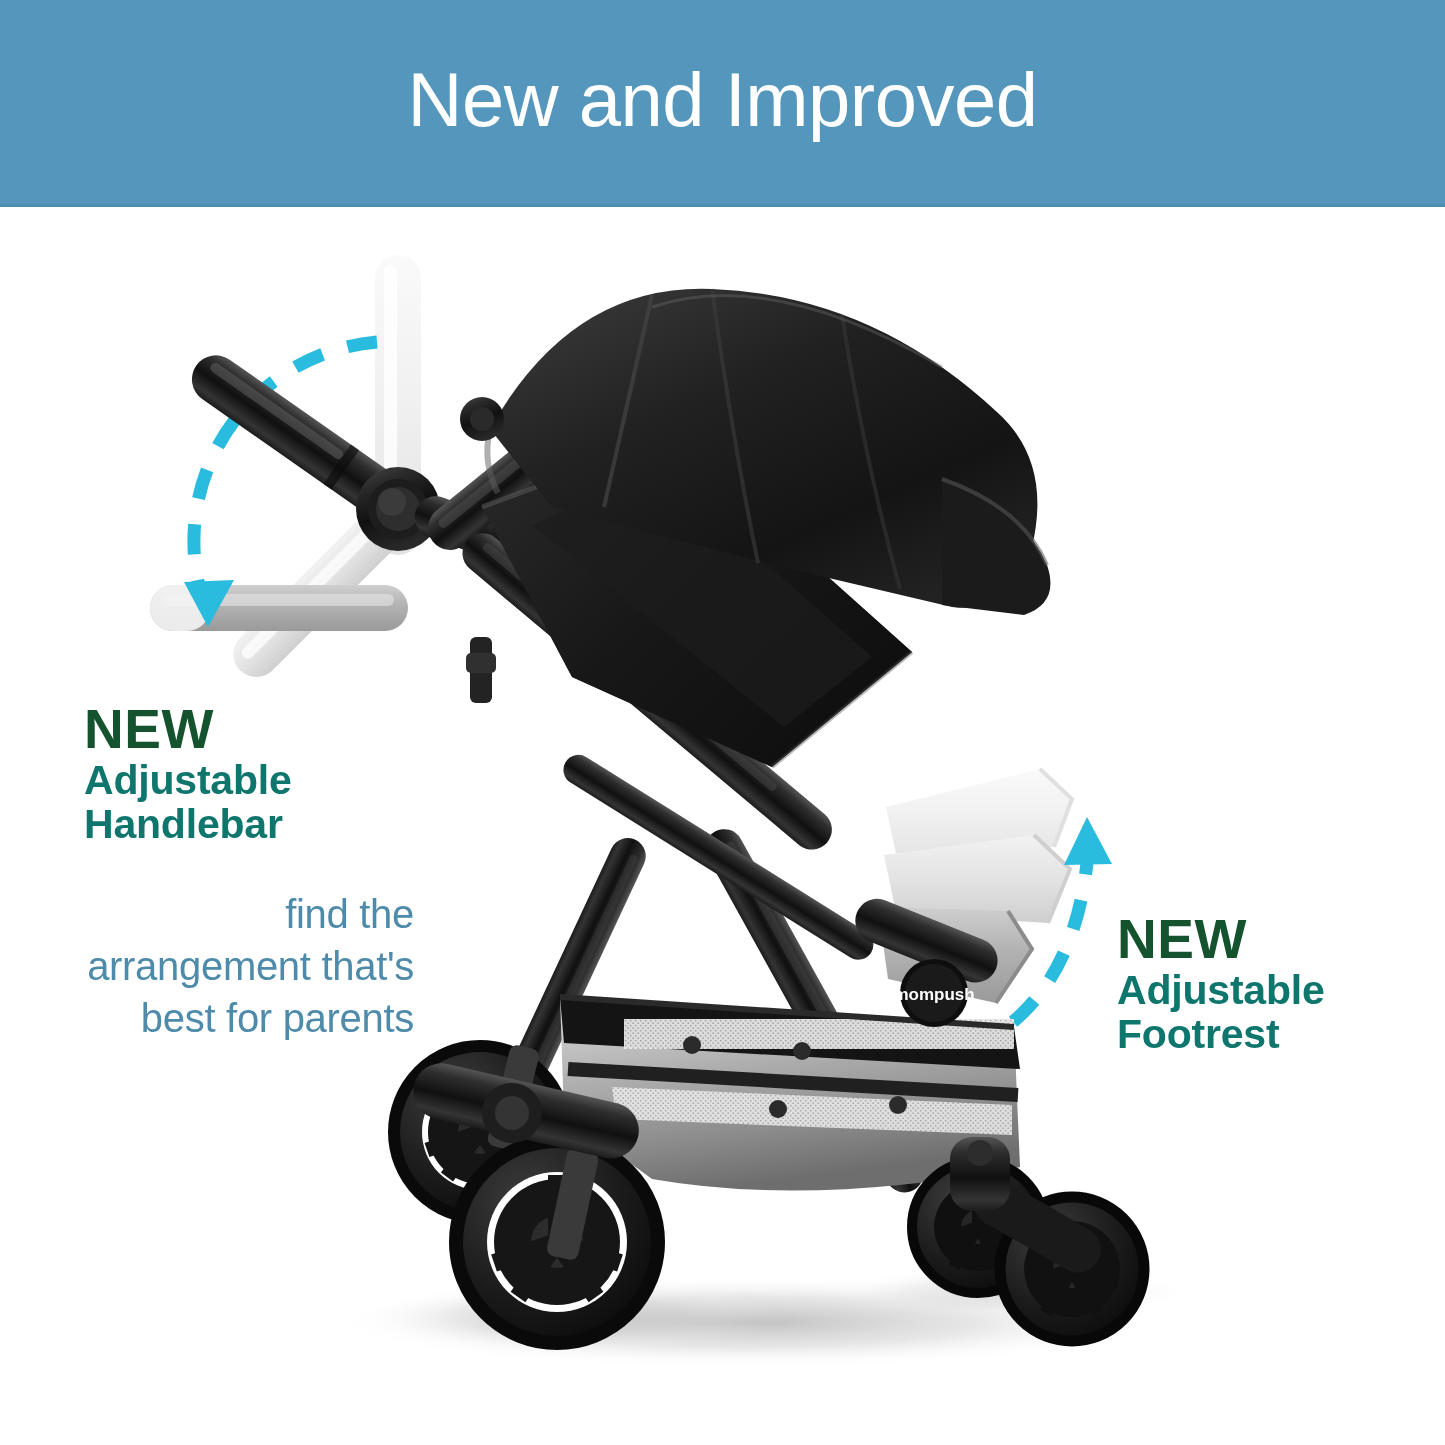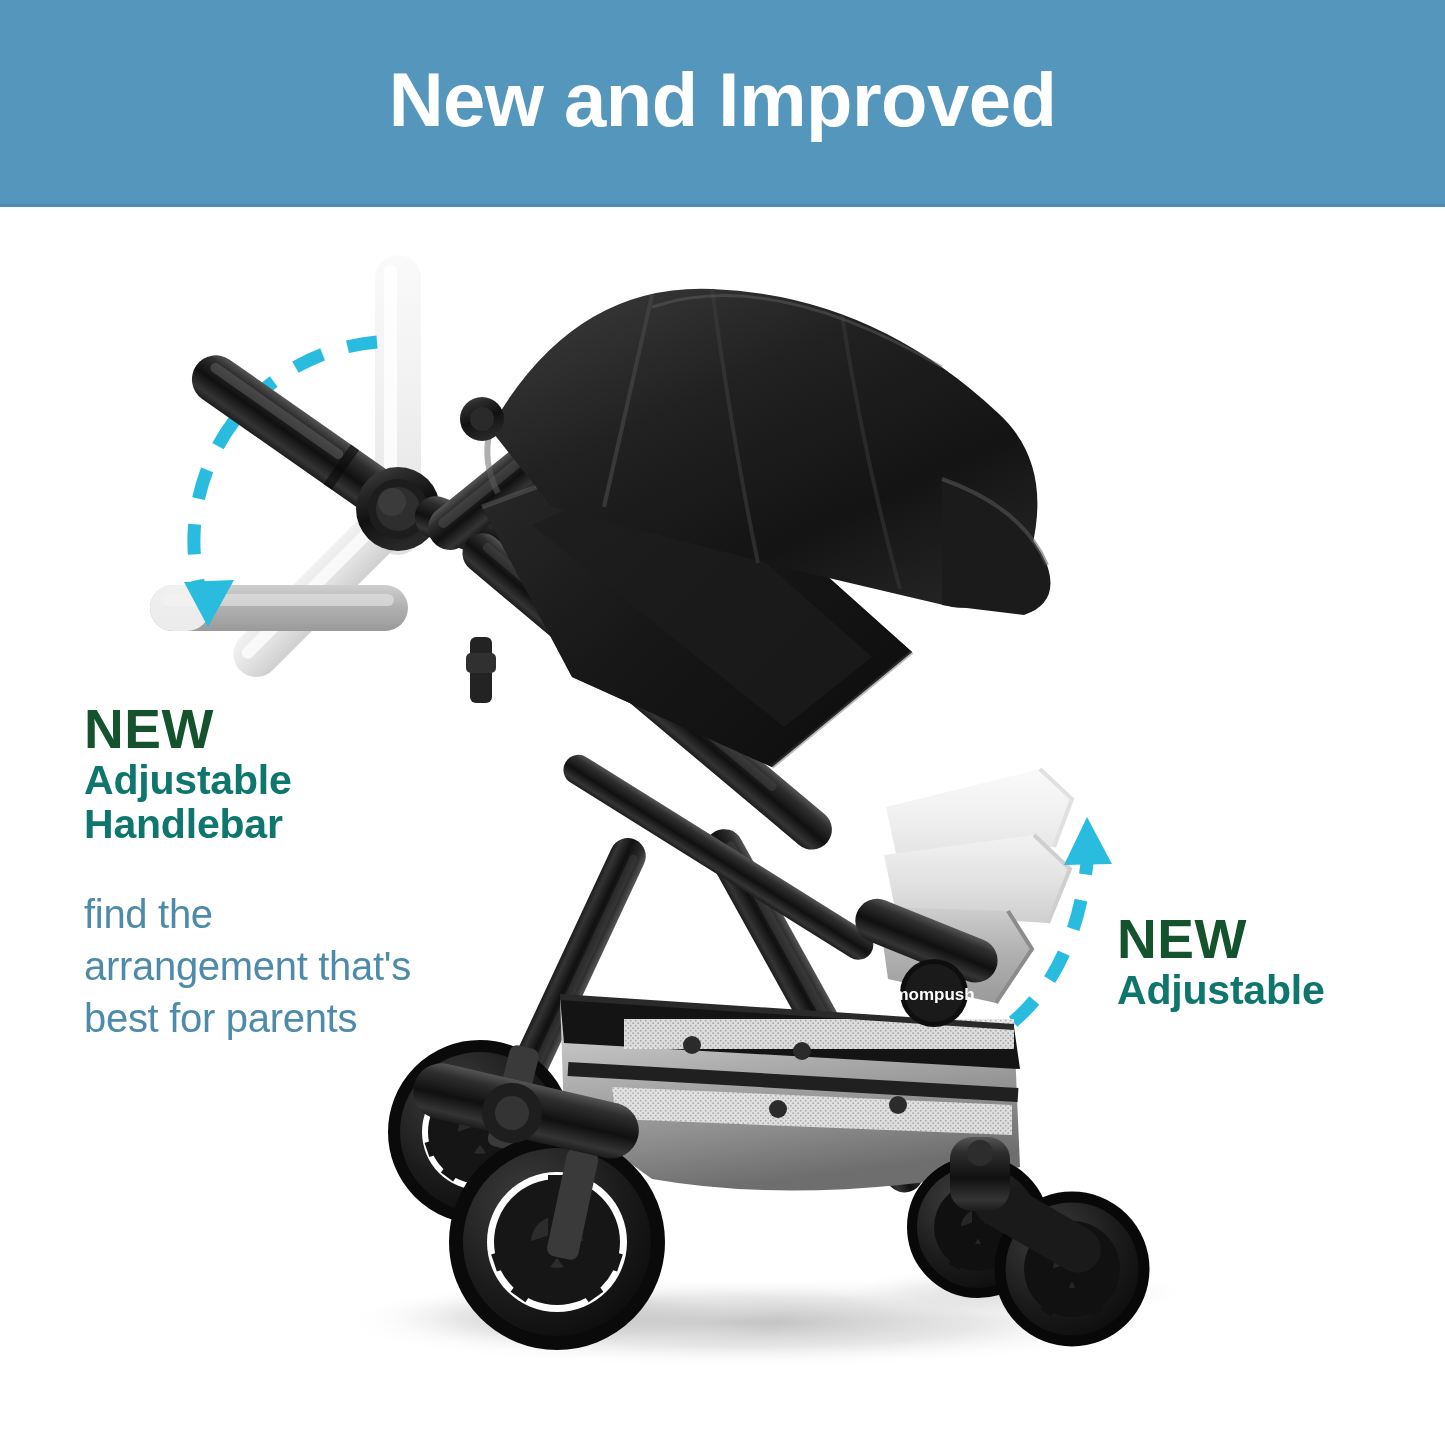--- a/index.html
+++ b/index.html
@@ -29,21 +29,21 @@
     box-sizing: border-box;
   }
   .banner-title {
     position: absolute;
     left: 0; top: 0;
     width: 1445px;
     text-align: center;
     line-height: 200px;
     color: #ffffff;
     font-size: 76px;
-    font-weight: bold;
+    font-weight: normal;
     letter-spacing: -0.5px;
     font-family: "Liberation Sans", sans-serif;
   }
 
   
   .callout { position: absolute; }
   .callout .new {
     color: #14532d;
     font-size: 55px;
     font-weight: bold;
@@ -57,20 +57,21 @@
     line-height: 44px;
     letter-spacing: -0.2px;
   }
   .callout .desc {
     color: #4e8bab;
     font-size: 40px;
     font-weight: normal;
     line-height: 52px;
     margin-top: 42px;
     letter-spacing: -0.3px;
+    text-align: right;
   }
   #callout-left  { left: 84px;  top: 700px;  width: 330px; }
   #callout-right { left: 1117px; top: 910px; width: 320px; }
 
   
   #product { position: absolute; left: 12px; top: 207px; width: 1445px; height: 1238px; }
   #product svg { display: block; }
 </style>
 </head>
 <body>
@@ -410,15 +411,16 @@
   <div class="callout" id="callout-left">
     <div class="new">NEW</div>
     <div class="feature">Adjustable</div>
     <div class="feature">Handlebar</div>
     <div class="desc">find the arrangement that's best for parents</div>
   </div>
 
   <div class="callout" id="callout-right">
     <div class="new">NEW</div>
     <div class="feature">Adjustable</div>
+    <div class="feature">Footrest</div>
   </div>
 
 </div>
 
 </body></html>

